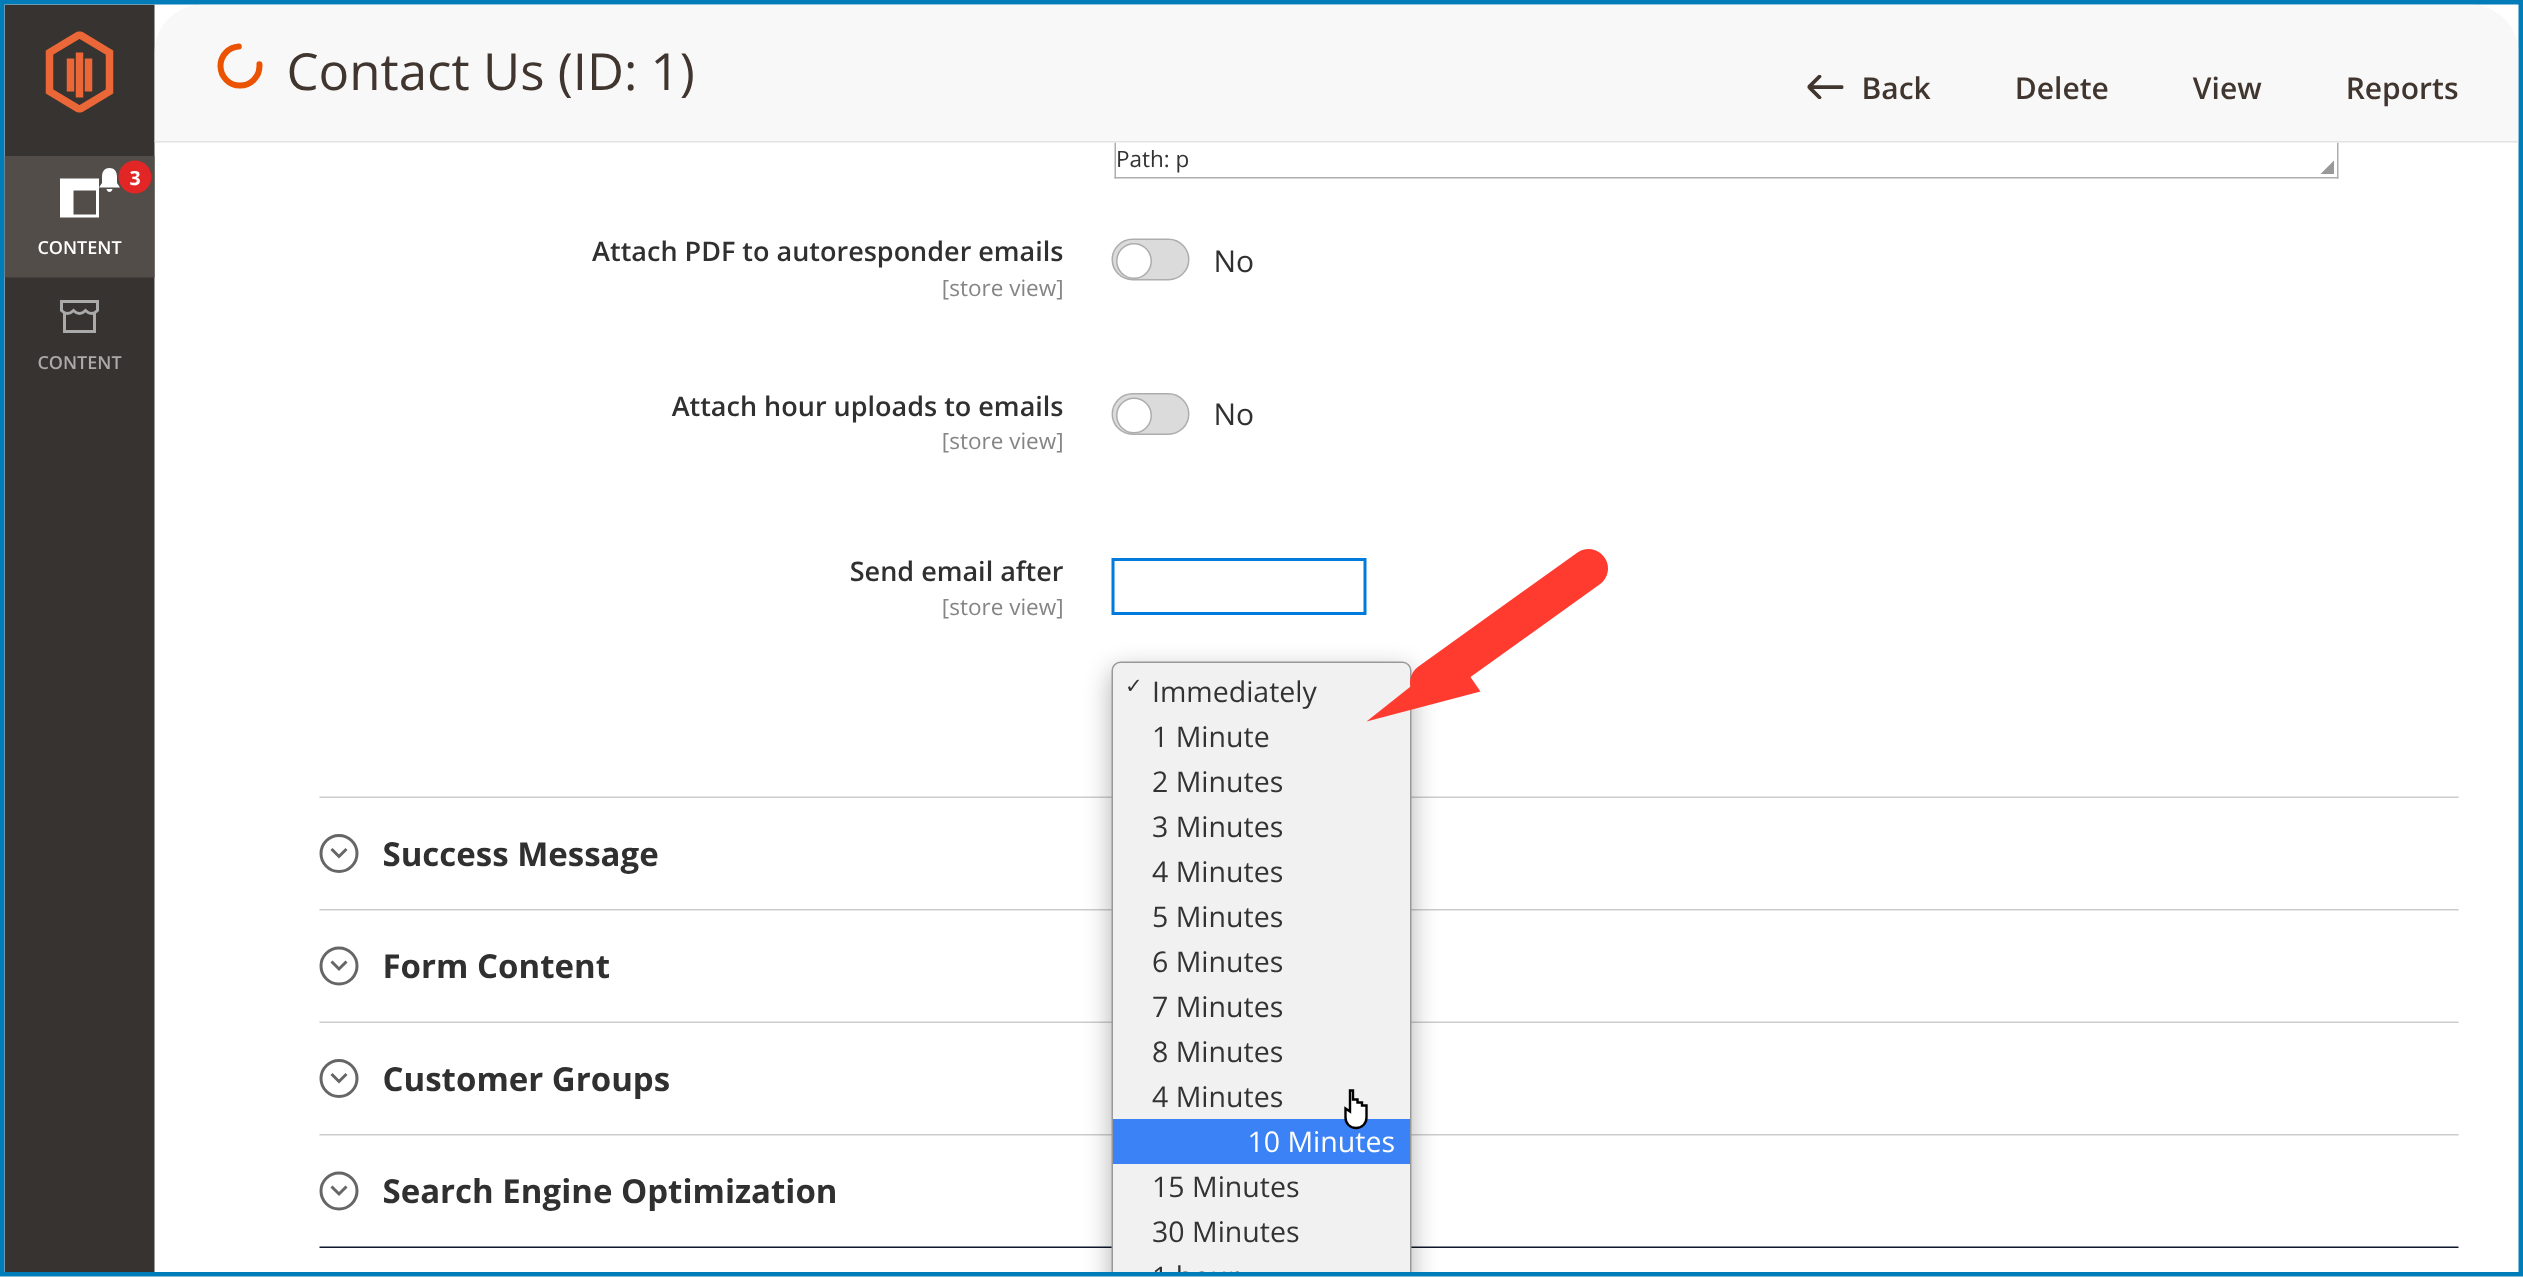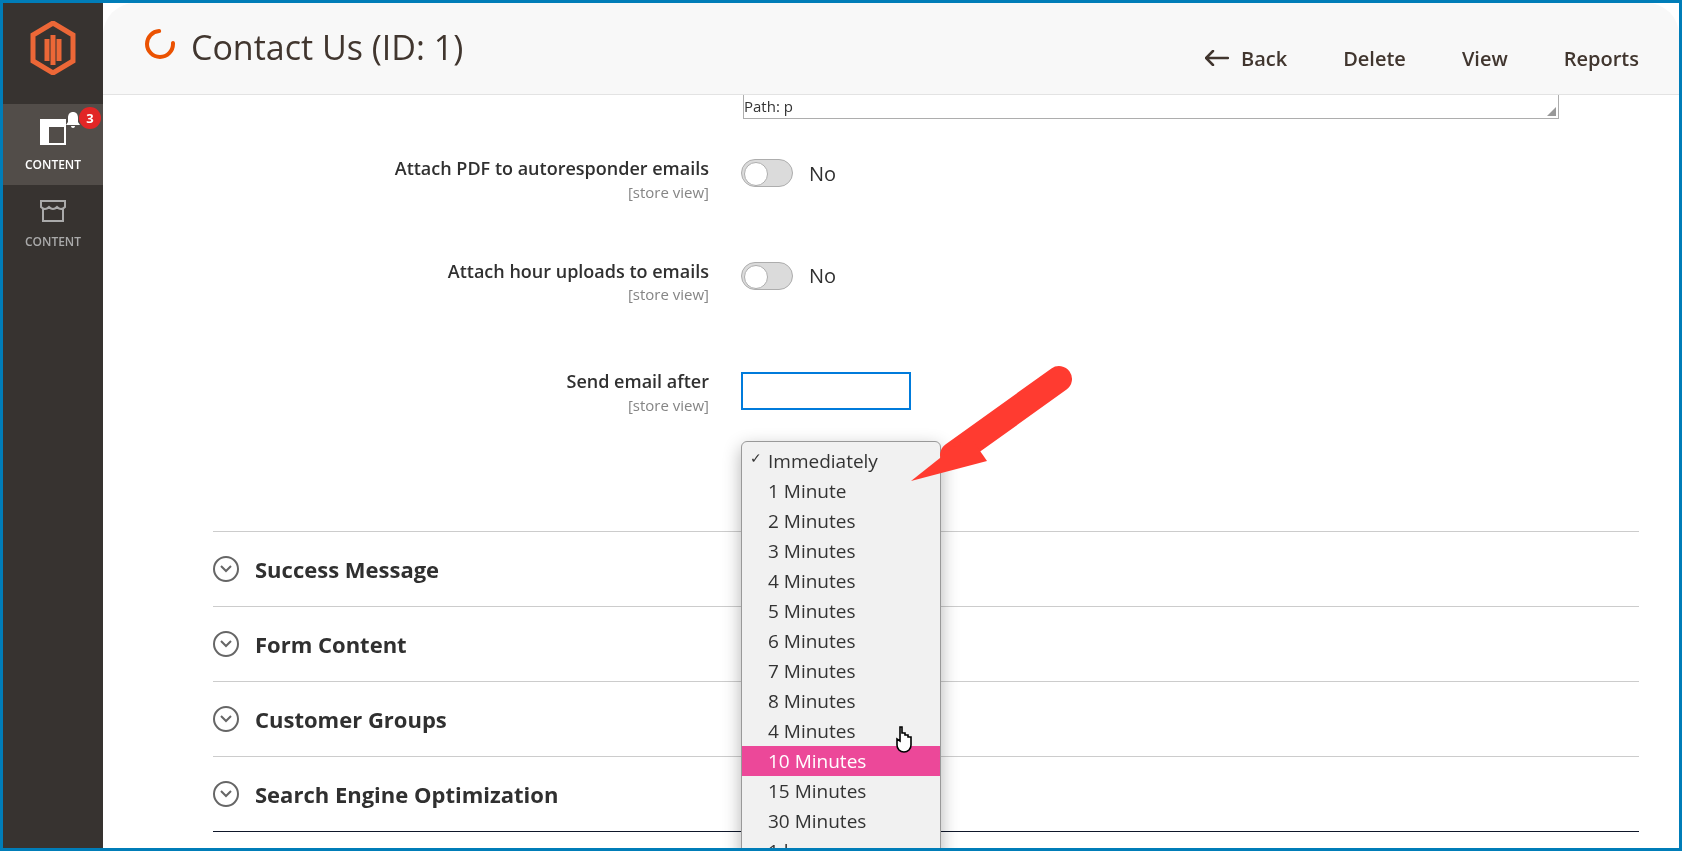--- a/index.html
+++ b/index.html
@@ -140,21 +140,21 @@
       color: #333;
       cursor: pointer;
       position: relative;
     }
     .dropdown .opt.selected::before {
       content: '✓';
       position: absolute;
       left: 8px;
       font-size: 14px;
     }
-    .dropdown .opt.hl { background: #ec4899; color: #fff; }
+    .dropdown .opt.hl { background: #3b82f6; color: #fff; text-align: right; }
     .cursor {
       position: absolute;
       left: 788px;
       top: 630px;
       z-index: 200;
       pointer-events: none;
     }
     .arrow-annot {
       position: absolute;
       left: 796px;

